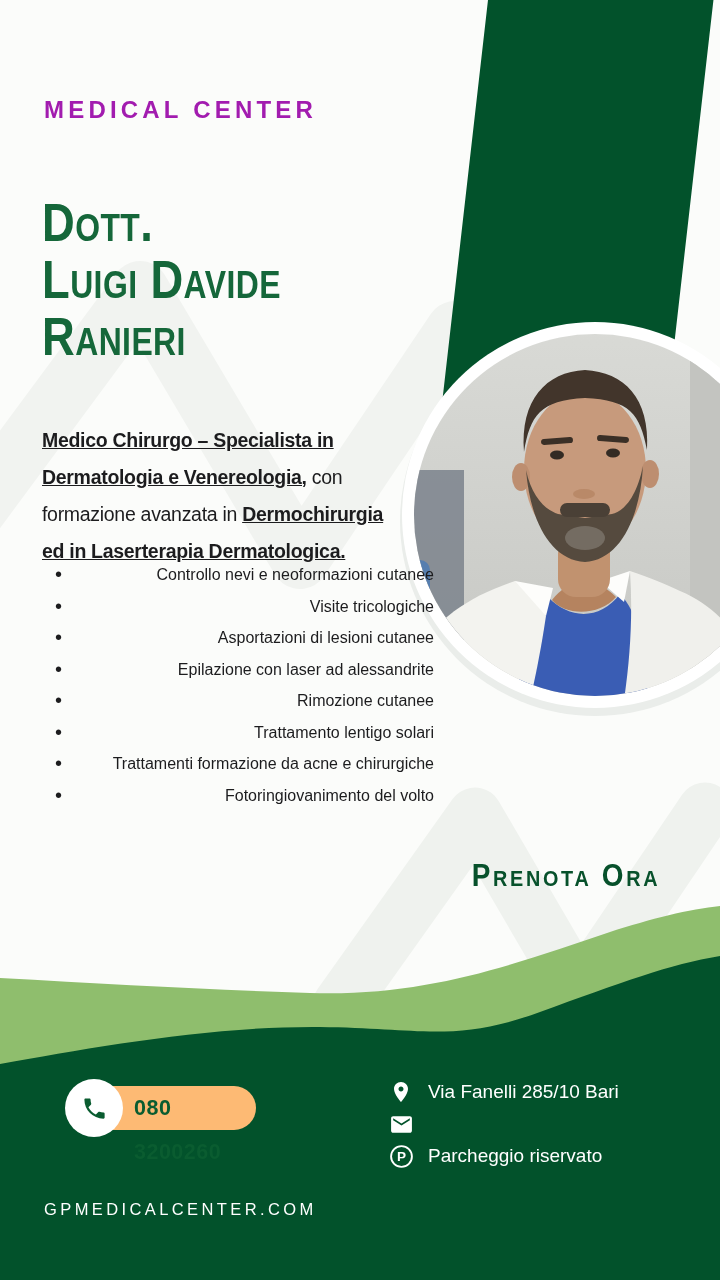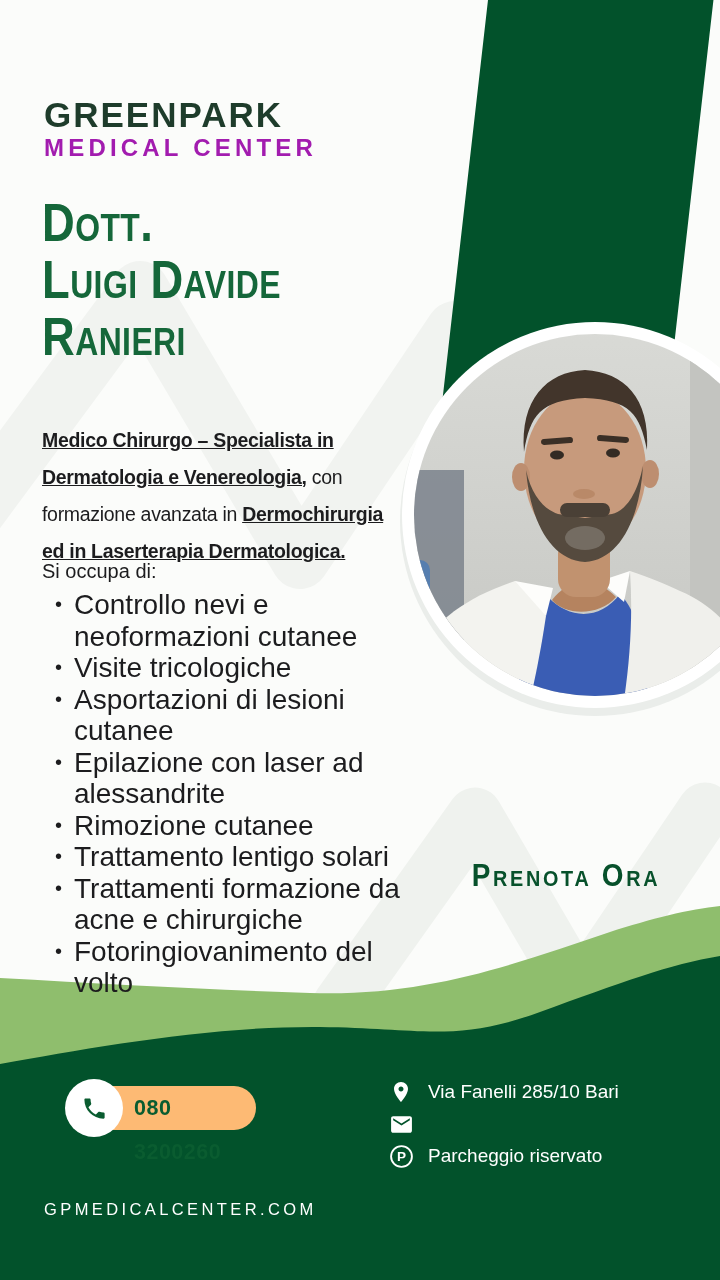--- a/index.html
+++ b/index.html
@@ -39,21 +39,21 @@
     color:#1c1c1e;
   }
   .qualification b { font-weight:bold;text-decoration:underline; }
 
   
   .services { left:42px; top:556px; width:392px; color:#1c1c1e; }
   .services-heading { font-size:20px; line-height:30px; }
   .services ul { margin:3px 0 0 0; padding:0; list-style:none; }
   .services li {
     position:relative; padding-left:32px;
-    font-size:28px; line-height:31.5px;
+    font-size:16px; line-height:31.5px;text-align:right;
   }
   .services li::before {
     content:"•"; position:absolute; left:13px; top:0;
     font-size:20px; color:#1c1c1e;
   }
 
   
   .cta {
     left:436px; top:858px; width:260px; text-align:center;
     font-size:31px; font-weight:bold; font-variant:small-caps;
@@ -150,36 +150,34 @@
       </g>
     </g>
 
     <g transform="translate(0 900)">
       <path d="M0 78 C110 84 210 90 310 93 C430 97 520 62 610 32 C650 19 690 9 720 6 L720 380 L0 380 Z" fill="#8fbe6d"></path>
       <path d="M0 164 C90 148 210 126 320 127 C420 128 455 143 540 112 C620 83 670 64 720 56 L720 380 L0 380 Z" fill="#02522b"></path>
     </g>
   </svg>
 
   <div class="layer logo">
-    <div class="logo-name">GREENPARK</div>
     <div class="logo-tag">MEDICAL CENTER</div>
   </div>
 
   <h1 class="layer doctor-title">
     <span>Dott.</span>
     <span>Luigi Davide</span>
     <span>Ranieri</span>
   </h1>
 
   <p class="layer qualification">
     <b>Medico Chirurgo – Specialista in Dermatologia e Venereologia,</b><span> con formazione avanzata in </span><b>Dermochirurgia ed in Laserterapia Dermatologica.</b>
   </p>
 
   <div class="layer services">
-    <div class="services-heading">Si occupa di:</div>
     <ul>
       <li>Controllo nevi e neoformazioni cutanee</li>
       <li>Visite tricologiche</li>
       <li>Asportazioni di lesioni cutanee</li>
       <li>Epilazione con laser ad alessandrite</li>
       <li>Rimozione cutanee</li>
       <li>Trattamento lentigo solari</li>
       <li>Trattamenti formazione da acne e chirurgiche</li>
       <li>Fotoringiovanimento del volto</li>
     </ul>

